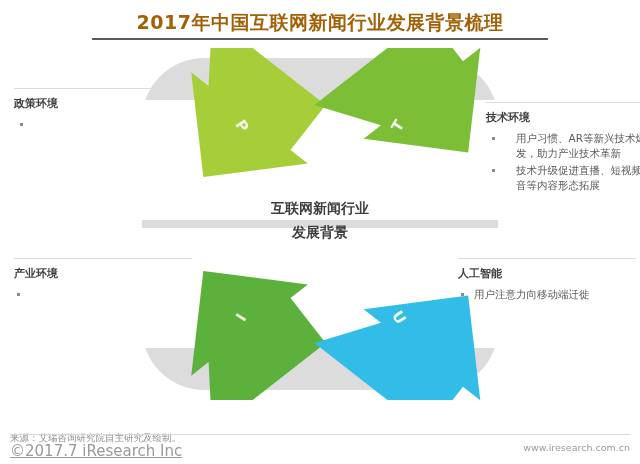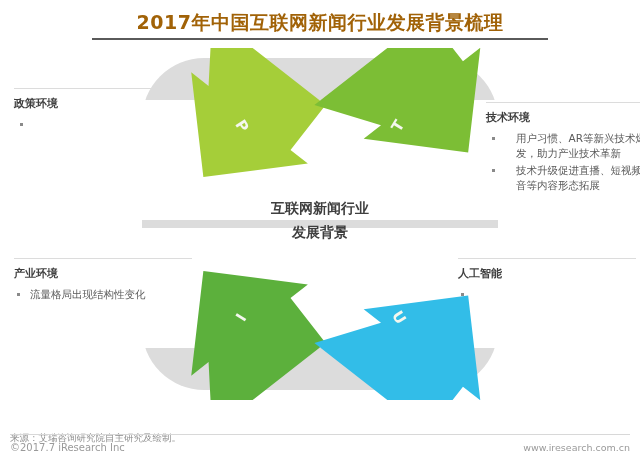--- a/index.html
+++ b/index.html
@@ -117,22 +117,23 @@
   }
   #footer-rule {
     position: absolute;
     left: 10px; top: 434px;
     width: 620px; height: 1px;
     background: #d8d8d8;
   }
   #footer-left {
     position: absolute;
     left: 10px; top: 442px;
-    font-size: 10px;
+    font-size: 15px;
     color: #9a9a9a;
+    text-decoration: underline;
   }
   #footer-right {
     position: absolute;
     right: 10px; top: 442px;
     font-size: 9.5px;
     color: #9a9a9a;
     text-align: right;
   }
 
   .arrow-letter {
@@ -212,31 +213,31 @@
     </li>
   </ul>
 </div>
 
 <div class="corner-block bl">
   <div class="block-rule"></div>
   <div class="block-heading">产业环境</div>
   <ul class="bullet-list">
     <li class="bullet-item tight">
       <span class="bullet-dot"></span>
-      <span>流量格局出现结构性变化</span>
     </li>
   </ul>
 </div>
 
 <div class="corner-block br">
   <div class="block-rule"></div>
   <div class="block-heading">人工智能</div>
   <ul class="bullet-list">
     <li class="bullet-item tight">
       <span class="bullet-dot"></span>
+      <span>用户注意力向移动端迁徙</span>
     </li>
   </ul>
 </div>
 
 <div id="source-line">来源：艾瑞咨询研究院自主研究及绘制。</div>
 <div id="footer-rule"></div>
 <div id="footer-left">©2017.7 iResearch Inc</div>
 <div id="footer-right">www.iresearch.com.cn</div>
 
 </body></html>

